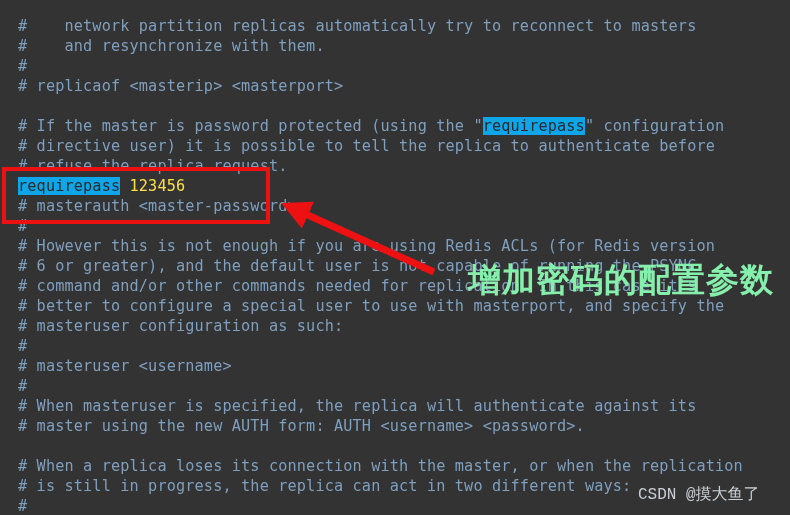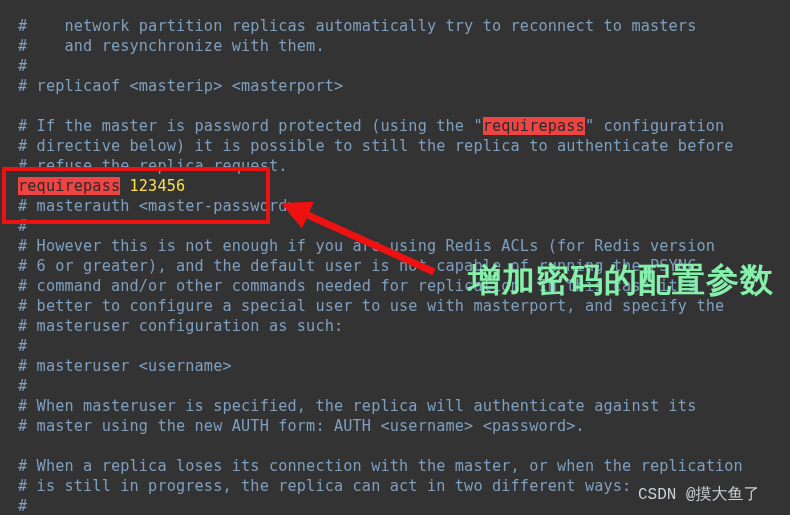--- a/index.html
+++ b/index.html
@@ -28,21 +28,21 @@
     line-height: 20px;
     font-size: 15.2px;
     letter-spacing: 0.15px;
     color: #7f9fbf;
     white-space: pre;
     padding-left: 2px;
     box-sizing: border-box;
   }
   .tok-comment { color: #7f9fbf; }
   .tok-key {
-    background: #ef4444;
+    background: #0ea5e9;
     color: #2b2b2b;
   }
   .tok-val { color: #fde047; }
 
   
   #annotations {
     position: absolute;
     left: 0; top: 0;
     width: 790px; height: 515px;
     pointer-events: none;
@@ -87,21 +87,21 @@
 
 <div id="screen">
 
   <div id="code-area">
       <div class="code-line"><span class="tok-comment">#    network partition replicas automatically try to reconnect to masters</span></div>
       <div class="code-line"><span class="tok-comment">#    and resynchronize with them.</span></div>
       <div class="code-line"><span class="tok-comment">#</span></div>
       <div class="code-line"><span class="tok-comment"># replicaof &lt;masterip&gt; &lt;masterport&gt;</span></div>
       <div class="code-line"><span class="tok-comment"></span></div>
       <div class="code-line"><span class="tok-comment"># If the master is password protected (using the "</span><span class="tok-key">requirepass</span><span class="tok-comment">" configuration</span></div>
-      <div class="code-line"><span class="tok-comment"># directive below) it is possible to still the replica to authenticate before</span></div>
+      <div class="code-line"><span class="tok-comment"># directive user) it is possible to tell the replica to authenticate before</span></div>
       <div class="code-line"><span class="tok-comment"># refuse the replica request.</span></div>
       <div class="code-line"><span class="tok-key">requirepass</span><span class="tok-val"> 123456</span></div>
       <div class="code-line"><span class="tok-comment"># masterauth &lt;master-password&gt;</span></div>
       <div class="code-line"><span class="tok-comment">#</span></div>
       <div class="code-line"><span class="tok-comment"># However this is not enough if you are using Redis ACLs (for Redis version</span></div>
       <div class="code-line"><span class="tok-comment"># 6 or greater), and the default user is not capable of running the PSYNC</span></div>
       <div class="code-line"><span class="tok-comment"># command and/or other commands needed for replication. In this case it's</span></div>
       <div class="code-line"><span class="tok-comment"># better to configure a special user to use with masterport, and specify the</span></div>
       <div class="code-line"><span class="tok-comment"># masteruser configuration as such:</span></div>
       <div class="code-line"><span class="tok-comment">#</span></div>

